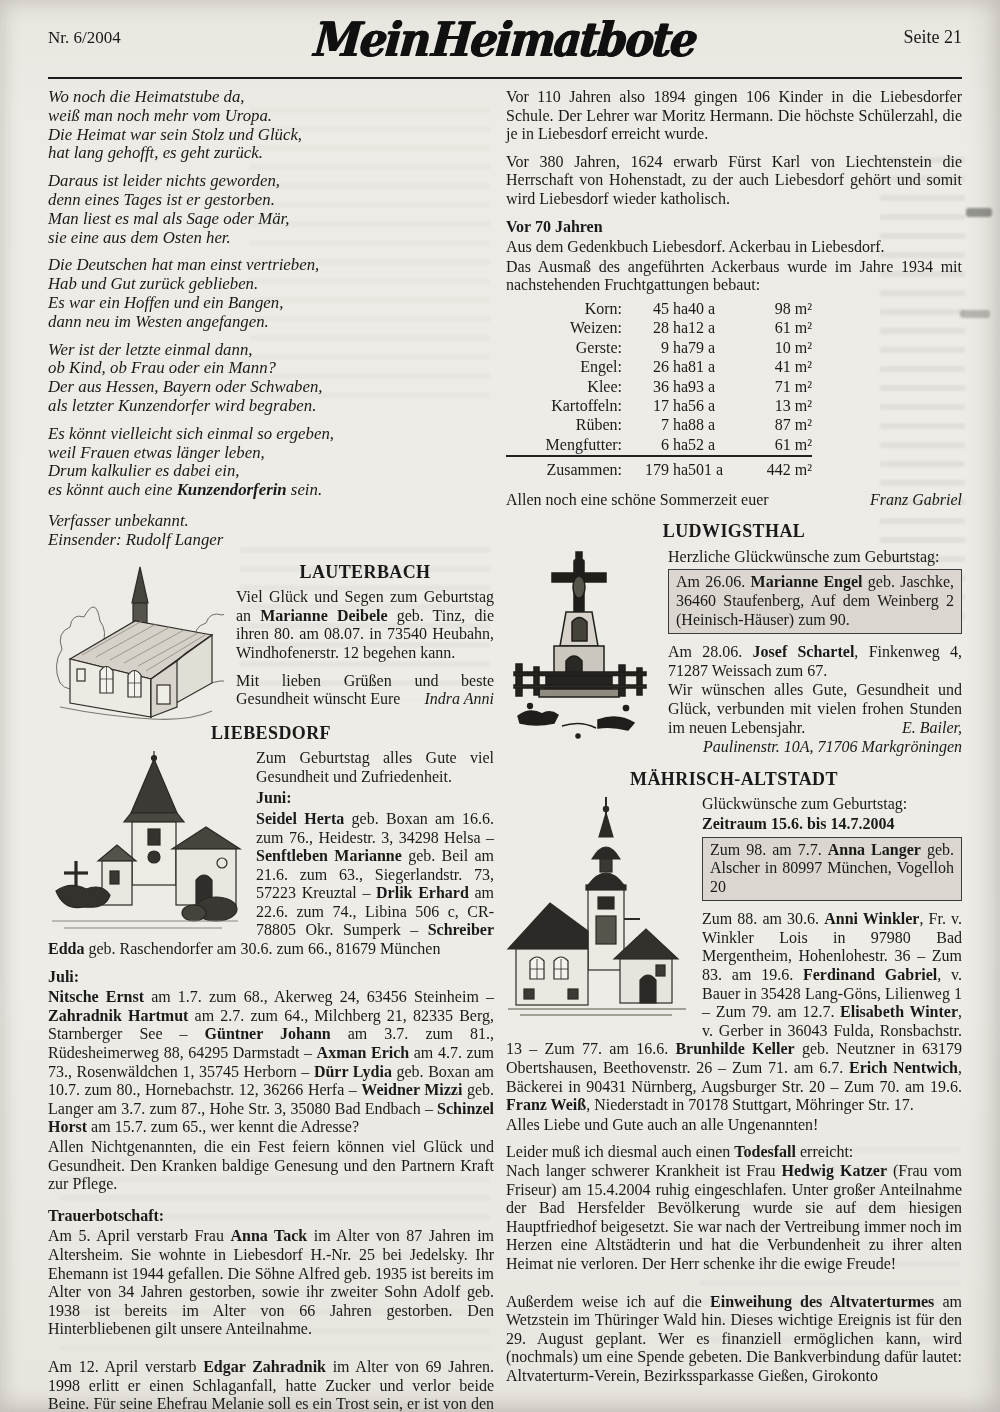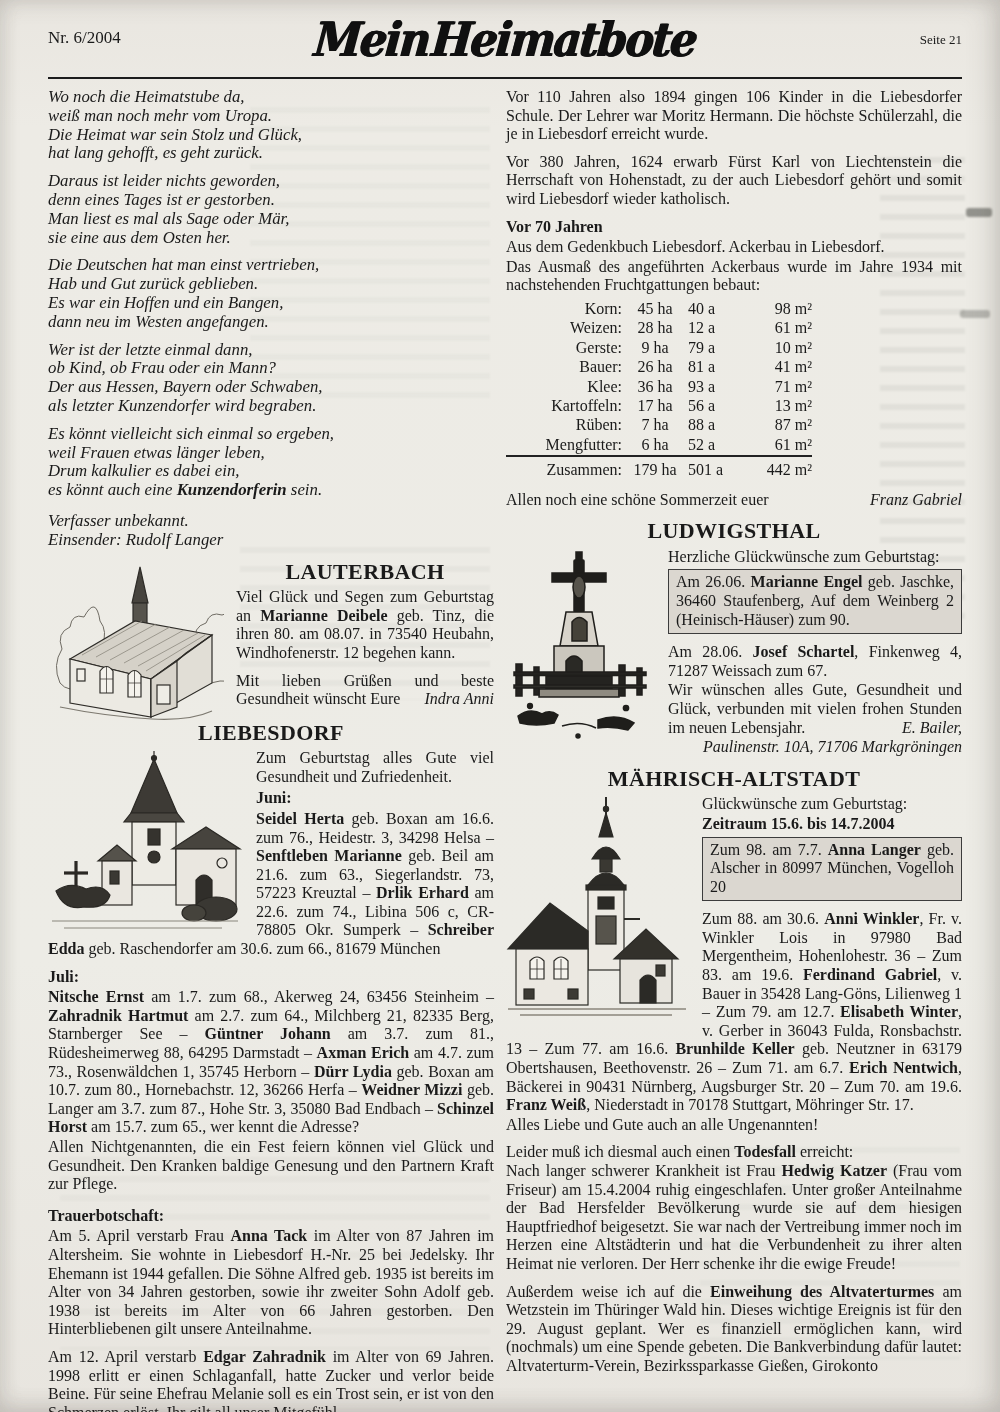--- a/index.html
+++ b/index.html
@@ -4,56 +4,56 @@
 <style>
   html,body{margin:0;padding:0;background:#cfccc5;}
   .page{position:relative;width:1000px;height:1412px;overflow:hidden;
         background:linear-gradient(180deg,#e9e6e0,#edebe5 9%,#edece6 68%,#e8e5df);
         font-family:"Liberation Serif","DejaVu Serif",serif;color:#1a1a1a;}
   .page::after{content:"";position:absolute;inset:0;pointer-events:none;
         box-shadow:inset -10px 0 26px rgba(72,70,62,.16), inset 0 -8px 20px rgba(72,70,62,.08), inset 6px 0 18px rgba(72,70,62,.07);}
   
   .hd{position:absolute;left:48px;right:38px;top:0;height:56px;}
   .issue{position:absolute;left:0;bottom:8px;font-size:17px;}
-  .pageno{position:absolute;right:0;bottom:8px;font-size:13px;}
+  .pageno{position:absolute;right:0;bottom:8px;font-size:18px;}
   .masthead-wrap{position:absolute;left:0;right:0;top:14px;text-align:center;}
   .masthead{display:inline-block;font-family:"DejaVu Serif",serif;font-weight:bold;font-style:italic;
         font-size:43px;letter-spacing:-2px;word-spacing:-10px;transform:skewX(-5deg) scaleY(1.1);
         text-shadow:1.4px 0 0 #111,.5px .5px 0 #111;color:#101010;}
   .rule{position:absolute;left:48px;right:38px;top:77px;border-top:2.2px solid #1c1c1c;}
   
   .col{position:absolute;top:88px;font-size:16px;line-height:18.6px;}
   .col-left{left:48px;width:446px;}
   .col-right{left:506px;width:456px;}
   p{margin:0 0 9px;}
   .just{text-align:justify;}
   .tight{margin-bottom:1px;}
-  .mt{margin-top:9px;}
+  .mt{margin-top:19px;}
   .b{font-weight:bold;}
   .i{font-style:italic;}
   .fr{float:right;font-style:italic;}
   .right{text-align:right;}
   .clear{clear:both;}
   .lbl{font-weight:bold;margin:3px 0 2px;}
   
   .poem{font-style:italic;font-size:16.8px;line-height:18.8px;}
   .poem .stanza{margin-bottom:9px;}
   .poem-sig{margin-top:12px;}
   
   .sec{margin-top:13px;}
-  .sec-h{font-size:22px;font-weight:bold;text-align:center;letter-spacing:.4px;margin:0 0 7px;}
+  .sec-h{font-size:18px;font-weight:bold;text-align:center;letter-spacing:.4px;margin:0 0 7px;}
   .illu{float:left;margin:2px 12px 3px 0;}
   .illu svg{display:block;}
   .boxed{border:1.6px solid #3c3c3c;background:#dbd7d0;padding:3px 7px 4px;margin:3px 0 9px;
          overflow:hidden;text-align:justify;}
   
   table.acker{border-collapse:collapse;margin:5px 0 10px;}
   table.acker td{padding:0 0 1px;line-height:18.4px;white-space:nowrap;}
   table.acker td:nth-child(1){width:116px;text-align:right;}
-  table.acker td:nth-child(2){width:66px;text-align:center;margin-top:8px;}
+  table.acker td:nth-child(2){width:66px;text-align:right;margin-top:8px;}
   table.acker td:nth-child(3){width:58px;text-align:left;}
   table.acker td:nth-child(4){width:66px;text-align:right;}
   table.acker tr.total td{border-top:2px solid #222;padding-top:4px;}
   .split{display:flex;justify-content:space-between;margin:2px 0 9px;}
   
   .ghost{position:absolute;pointer-events:none;filter:blur(1.3px);
          background:repeating-linear-gradient(to bottom,transparent 0 7px,rgba(66,76,66,.55) 7px 13px,transparent 13px 19px);}
   .blot{position:absolute;pointer-events:none;filter:blur(1px);background:rgba(60,62,56,.5);border-radius:3px;}
 </style>
 </head>
@@ -213,21 +213,21 @@
             <td>12 a</td>
             <td>61 m²</td>
           </tr>
           <tr>
             <td>Gerste:</td>
             <td>9 ha</td>
             <td>79 a</td>
             <td>10 m²</td>
           </tr>
           <tr>
-            <td>Bauer:</td>
+            <td>Engel:</td>
             <td>26 ha</td>
             <td>81 a</td>
             <td>41 m²</td>
           </tr>
           <tr>
             <td>Klee:</td>
             <td>36 ha</td>
             <td>93 a</td>
             <td>71 m²</td>
           </tr>

